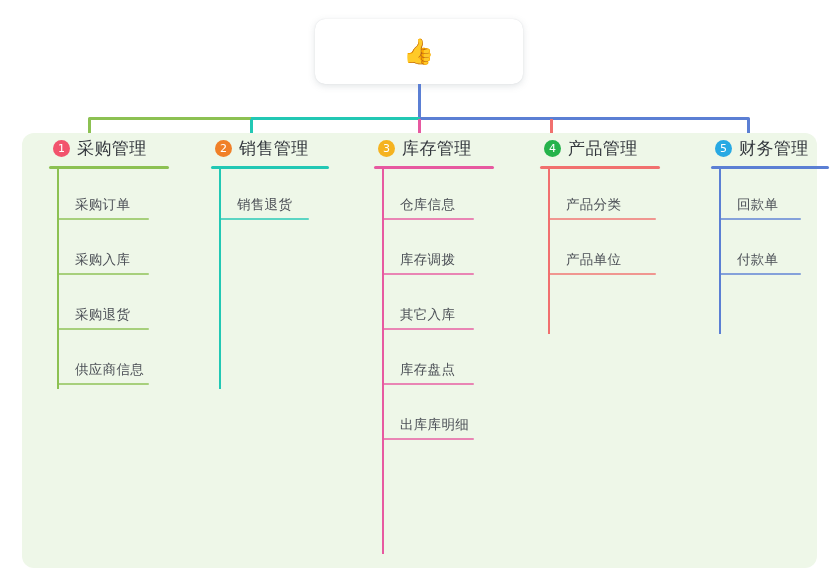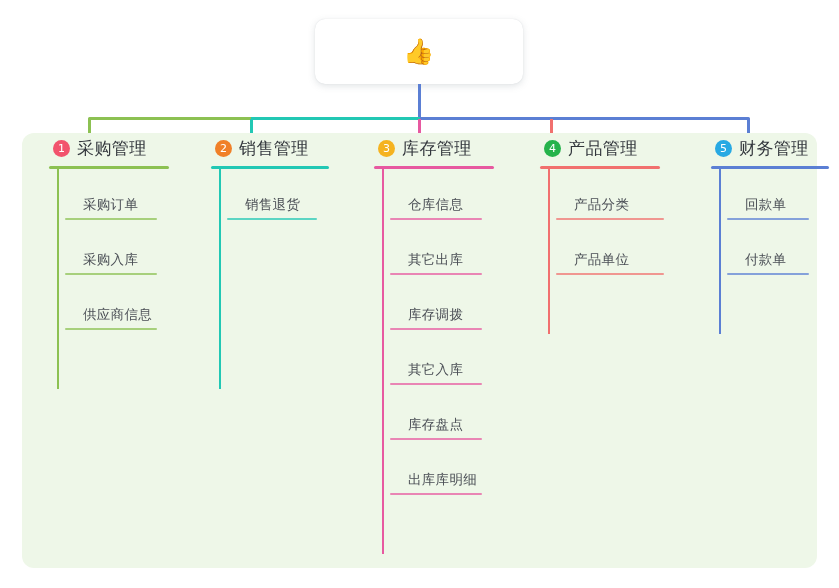--- a/index.html
+++ b/index.html
@@ -95,21 +95,21 @@
     letter-spacing: .4px;
   }
   .head-rule {
     height: 3px;
     border-radius: 2px;
     margin-top: 3px;
   }
   .col-body {
     position: relative;
     margin-left: 8px;
-    padding-left: 8px;
+    padding-left: 0;
   }
   .spine {
     position: absolute;
     left: 0;
     top: 0;
     width: 2px;
   }
   .leaf {
     position: relative;
     height: 55px;
@@ -168,20 +168,24 @@
           <div class="spine" style="background: rgb(140, 193, 82); height: 220px;"></div>
           <div class="leaf">
             <span class="leaf-text">采购订单</span>
             <div class="leaf-rule" style="background: rgb(140, 193, 82); opacity: 0.72; width: 92px;"></div>
           </div>
           <div class="leaf">
             <span class="leaf-text">采购入库</span>
             <div class="leaf-rule" style="background: rgb(140, 193, 82); opacity: 0.72; width: 92px;"></div>
           </div>
           <div class="leaf">
+            <span class="leaf-text">采购退货</span>
+            <div class="leaf-rule" style="background: rgb(140, 193, 82); opacity: 0.72; width: 92px;"></div>
+          </div>
+          <div class="leaf">
             <span class="leaf-text">供应商信息</span>
             <div class="leaf-rule" style="background: rgb(140, 193, 82); opacity: 0.72; width: 92px;"></div>
           </div>
         </div>
       </div>
       <div class="column" style="left: 189px;">
         <div class="col-head">
           <span class="badge" style="background: rgb(240, 128, 40);">2</span>
           <span class="col-title">销售管理</span>
         </div>
@@ -200,24 +204,20 @@
           <span class="col-title">库存管理</span>
         </div>
         <div class="head-rule" style="background: rgb(231, 89, 160); width: 120px;"></div>
         <div class="col-body">
           <div class="spine" style="background: rgb(231, 89, 160); height: 385px;"></div>
           <div class="leaf">
             <span class="leaf-text">仓库信息</span>
             <div class="leaf-rule" style="background: rgb(231, 89, 160); opacity: 0.72; width: 92px;"></div>
           </div>
           <div class="leaf">
-            <span class="leaf-text">其它出库</span>
-            <div class="leaf-rule" style="background: rgb(231, 89, 160); opacity: 0.72; width: 92px;"></div>
-          </div>
-          <div class="leaf">
             <span class="leaf-text">库存调拨</span>
             <div class="leaf-rule" style="background: rgb(231, 89, 160); opacity: 0.72; width: 92px;"></div>
           </div>
           <div class="leaf">
             <span class="leaf-text">其它入库</span>
             <div class="leaf-rule" style="background: rgb(231, 89, 160); opacity: 0.72; width: 92px;"></div>
           </div>
           <div class="leaf">
             <span class="leaf-text">库存盘点</span>
             <div class="leaf-rule" style="background: rgb(231, 89, 160); opacity: 0.72; width: 92px;"></div>

